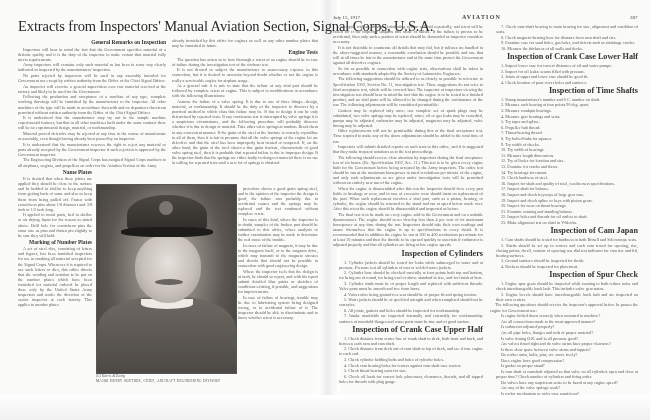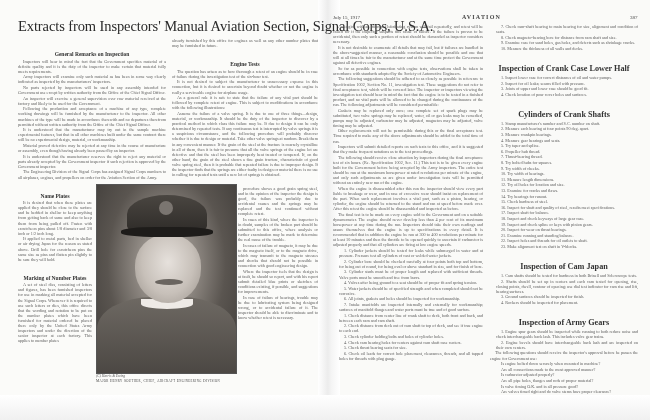--- a/index.html
+++ b/index.html
@@ -9,21 +9,21 @@
   #left-page{left:0;width:325px;}
   #right-page{left:325px;width:325px;background:#fafaf8;}
   .gutter{position:absolute;left:318px;top:0;width:22px;height:420px;
           background:linear-gradient(90deg,#fff 0%,#ececec 45%,#f4f4f4 60%,#fff 100%);}
   .bottom-shade{position:absolute;left:0;top:395px;width:650px;height:25px;
           background:linear-gradient(180deg,#fff,#f0f0f0);}
   .title{position:absolute;left:18px;top:18px;font-size:14.5px;font-weight:normal;
          color:#2a2a2a;white-space:nowrap;letter-spacing:-0.1px;}
   .col{position:absolute;font-size:4.2px;line-height:5.1px;text-align:justify;color:#5a5a5a;}
   .col p{margin:0 0 0.5px 0;text-indent:5px;}
-  .h{font-weight:bold;text-align:center;color:#333;margin:13px 0 1px 0;}
+  .h{font-weight:bold;text-align:right;color:#333;margin:1px 0 1px 0;}
   .h-sm{font-size:5.5px;line-height:6.5px;}
   .h-lg{font-size:8.2px;line-height:10px;}
   .li{margin:0;text-indent:0;padding-left:6px;}
   .hdr{position:absolute;top:15px;font-size:5px;color:#444;}
   .hdr-center{font-weight:bold;letter-spacing:1.2px;font-size:6px;}
   .photo{position:absolute;left:96px;top:184px;width:139px;height:188px;
          background:radial-gradient(ellipse at 50% 42%,#b9b3ac 0%,#8e8882 30%,#5a5550 60%,#3d3a37 100%);
          border:1px solid #555;overflow:hidden;}
   .cap{position:absolute;left:30px;top:10px;width:80px;height:38px;border-radius:50% 50% 20% 20%;
        background:linear-gradient(180deg,#4a4641,#2e2b28);}
@@ -117,29 +117,31 @@
       <p>It is not desirable to enumerate all details that may fail, but if failures are handled in the above-suggested manner, a reasonable conclusion should be possible and one that will at all times be fair to the manufacturer and at the same time protect the Government against all defective engines.</p>
       <p>So far as possible in connection with engine tests, observations shall be taken in accordance with standards adopted by the Society of Automotive Engineers.</p>
       <p>The following suggestions should be adhered to as closely as possible in reference to Specification 1002, Section No. 11, investigation test. These suggestions do not refer to final acceptance test, which will be covered later. The inspector or inspectors viewing the investigation test should bear in mind the fact that the engine is to be tested in a finished product, and no vital parts will be allowed to be changed during the continuance of the run. The following adjustments will be considered permissible:</p>
       <p>Gaskets may be replaced only once; one complete set of spark plugs may be substituted, two valve springs may be replaced, water, oil or gas leaks may be remedied, pumps may be adjusted, carburetor may be adjusted, magnetos may be adjusted, valve timing may be adjusted.</p>
       <p>Other replacements will not be permissible during this or the final acceptance test. Time required to make any of the above adjustments should be added to the total time of run.</p>
       <p>Inspectors will submit detailed reports on such tests to this office, and it is suggested that they make frequent notations as to the test proceedings.</p>
       <p>The following should receive close attention by inspectors during the final acceptance test of six hours. (Re. Specification 1002, Sec. 11.) This test is to be given every engine built for the Government before being accepted by the Army inspectors. The entire test should be run at the maximum horsepower at rated revolutions per minute of the engine, and only such adjustments as are given under investigation tests will be permitted without an entirely new run of the engine.</p>
       <p>When the engine is disassembled after this run the inspector should view every part liable to breakage or wear, and in case of excessive wear should insist on replacement of the part. When such replacement involves a vital part, such as a piston, bearing, or cylinder, the engine should be returned to the stand and ran at speed before made over. After this retest the engine should be disassembled and inspected as before.</p>
       <p>The final test is to be made on every engine sold to the Government and on a suitable dynamometer. The engine should never develop less than 4 per cent of its maximum horsepower at any time during the run. Inspectors should take their own readings and assure themselves that the engine is up to specifications in every detail. It is recommended that in addition the engine be run at 300 to 400 revolutions per minute for at least 10 minutes and then the throttle to be opened quickly to ascertain if carburetor is adjusted properly and that all cylinders are firing at low engine speeds.</p>
     </div>
+  <div class="h h-lg">Inspection of Cylinders</div>
   <div id="cyl-items">
       <p class="li">1. Cylinder jackets should be tested for leaks while submerged in water and at pressure. Pressure test all cylinders of cast or welded water jackets.</p>
       <p class="li">2. Cylinder bore should be checked carefully at four points both top and bottom, for being out of round, for being oval or above standard in size, and for finish of bore.</p>
       <p class="li">3. Cylinder studs must be of proper length and replaced with sufficient threads. Valve ports must be smooth and free from burrs.</p>
       <p class="li">4. Valves after being ground to a seat should be of proper fit and spring tension.</p>
       <p class="li">5. Water jackets should be of specified strength and when completed should not be corrosive.</p>
       <p class="li">6. All joints, gaskets and holes should be inspected for workmanship.</p>
       <p class="li">7. Intake manifolds are inspected internally and externally for workmanship; surfaces of manifold flanges and water ports must be true and of good surface.</p>
     </div>
+  <div class="h h-lg">Inspection of Crank Case Upper Half</div>
   <div id="ccu-items">
       <p class="li">1. Check distance from center line of crank shaft to deck, both front and back, and between each cam and cam shaft.</p>
       <p class="li">2. Check distance from deck out of cam shaft to top of deck, and see if true engine to each end.</p>
       <p class="li">3. Check cylinder holding bolts and holes of cylinder holes.</p>
       <p class="li">4. Check cam bearing holes for centers against cam shaft case centers.</p>
       <p class="li">5. Check thrust bearing seats for size.</p>
       <p class="li">6. Check oil leads for correct hole placement, clearances, threads, and all tapped holes for threads with plug gauge.</p>
     </div>
 </div>
 
@@ -150,21 +152,21 @@
       <p class="li">9. Examine case for sand holes, gas holes, and defects such as shrinkage cracks.</p>
       <p class="li">10. Measure the thickness of all walls and decks.</p>
     </div>
   <div class="h h-lg">Inspection of Crank Case Lower Half</div>
   <div id="ccl-items">
       <p class="li">1. Inspect lower case for correct distances of oil and water pumps.</p>
       <p class="li">2. Inspect for oil leaks; seams filled with pressure.</p>
       <p class="li">3. Joints of upper and lower case should be good fit.</p>
       <p class="li">4. Check location of pour cover holes and surfaces.</p>
     </div>
-  <div class="h h-lg">Cylinders of Crank Shafts</div>
+  <div class="h h-lg">Inspection of Time Shafts</div>
   <div id="cs-items">
       <p class="li">1. Stamp manufacturer's number and S.C. number on shaft.</p>
       <p class="li">2. Measure each bearing at four points 90 deg. apart.</p>
       <p class="li">3. Measure crankpin bearings.</p>
       <p class="li">4. Measure gear bearings and seats.</p>
       <p class="li">5. Try taper and spline.</p>
       <p class="li">6. Propeller hub thread.</p>
       <p class="li">7. Thrust-bearing thread.</p>
       <p class="li">8. Try bolted hubs for squares.</p>
       <p class="li">9. Try width of cheeks.</p>
@@ -183,21 +185,21 @@
       <p class="li">22. Inspect holes and threads for oil outlets to shaft.</p>
       <p class="li">23. Make alignment test on shaft in V-blocks.</p>
     </div>
   <div class="h h-lg">Inspection of Cam Japan</div>
   <div id="cam-items">
       <p class="li">1. Cam shafts should be tested for hardness in both Brinell and Scleroscope tests.</p>
       <p class="li">2. Shafts should be set up in centers and each cam tested for opening, rise, closing points, dwell, contour of opening; use dial test indicator for cam rise and lift, bearing surfaces.</p>
       <p class="li">3. Ground surfaces should be inspected for finish.</p>
       <p class="li">4. Rockers should be inspected for placement.</p>
     </div>
-  <div class="h h-lg">Inspection of Army Gears</div>
+  <div class="h h-lg">Inspection of Spur Check</div>
   <div id="sg-items">
       <p class="li">1. Engine spur gears should be inspected while running to both reduce noise and check interchangeable back lash. This includes valve gear trains.</p>
       <p class="li">2. Engine bevels should have interchangeable back lash and are inspected on their own centers.</p>
     </div>
   <p>The following questions should receive the inspector's approval before he passes the engine for Government use:</p>
   <div id="eng-items">
       <p class="li">Is engine bolted down securely when mounted in machine?</p>
       <p class="li">Are all connections made to the most approved manner?</p>
       <p class="li">Is carburetor adjusted properly?</p>
       <p class="li">Are all pipe holes, flanges and rods of proper material?</p>

